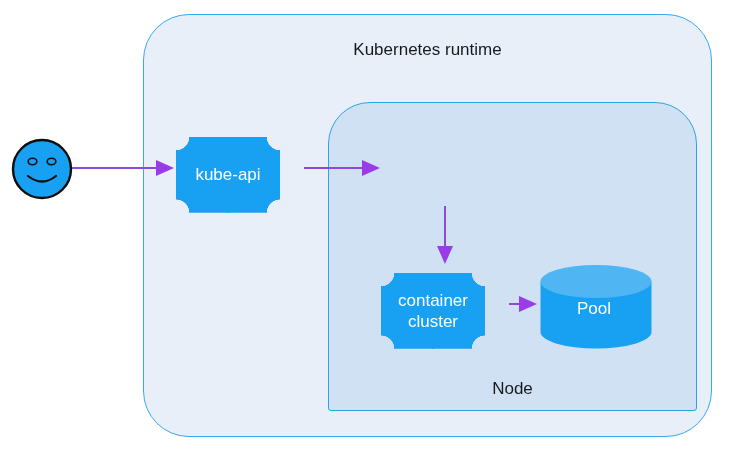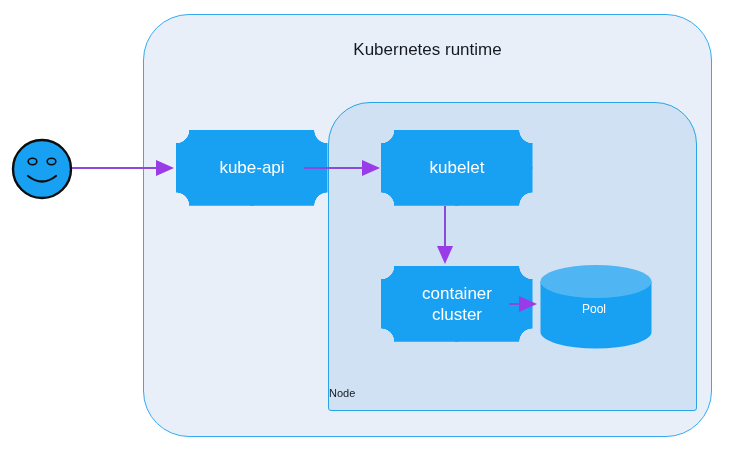--- a/index.html
+++ b/index.html
@@ -23,42 +23,43 @@
   
   .node {
     position:absolute; left:328px; top:102px; width:369px; height:309px;
     box-sizing:border-box;
     background:#cfe1f2;
     border:1.5px solid #2aa3e6;
     border-radius:42px 42px 3px 3px;
   }
   .node-title {
     position:absolute; bottom:11px; left:0; right:0;
-    font-size:11px; color:#161a20;
+    text-align:center; font-size:17px; color:#161a20;
   }
   
   .ticket {
     --c:#18a0f2; --r:13px;
-    position:absolute; width:152px; height:76px;
+    position:absolute; width:104px; height:76px;
     display:flex; align-items:center; justify-content:center;
     text-align:center; color:#ffffff; font-size:17px; line-height:1.25;
     background:
       radial-gradient(circle at 0 0,       transparent var(--r), var(--c) calc(var(--r) + 0.5px)) top left    / 51% 51% no-repeat,
       radial-gradient(circle at 100% 0,    transparent var(--r), var(--c) calc(var(--r) + 0.5px)) top right   / 51% 51% no-repeat,
       radial-gradient(circle at 0 100%,    transparent var(--r), var(--c) calc(var(--r) + 0.5px)) bottom left / 51% 51% no-repeat,
       radial-gradient(circle at 100% 100%, transparent var(--r), var(--c) calc(var(--r) + 0.5px)) bottom right/ 51% 51% no-repeat;
+    margin-top: 7px;
   }
   #box-kube-api          { left:176px; top:130px; }
   #box-kubelet           { left:381px; top:130px; }
   #box-container-runtime { left:381px; top:266px; padding:0 14px; box-sizing:border-box; }
   
   .cylinder-svg { position:absolute; left:540px; top:264px; }
   .cylinder-label {
     position:absolute; left:540px; top:298px; width:108px;
-    text-align:center; color:#ffffff; font-size:12px; line-height:22px;
+    text-align:center; color:#ffffff; font-size:17px; line-height:22px;
   }
   
   .smiley-svg { position:absolute; left:10px; top:137px; }
   
   .arrows { position:absolute; left:0; top:0; pointer-events:none; }
   .arrows line { stroke:#8d49d9; stroke-width:2; }
 </style>
 </head>
 <body>
 
@@ -67,23 +68,20 @@
   <div class="cluster">
     <div class="cluster-title">Kubernetes runtime</div>
   </div>
 
   <div class="node">
     <div class="node-title">Node</div>
   </div>
 
   <div class="ticket" id="box-kube-api">
     <span>kube-api</span>
-  </div>
-  <div class="ticket" id="box-kubelet">
-    <span>kubelet</span>
   </div>
   <div class="ticket" id="box-container-runtime">
     <span>container cluster</span>
   </div>
 
   <svg class="cylinder-svg" width="112" height="86" viewBox="0 0 112 86">
     <path d="M0.5 17.5 L0.5 68 A55.5 16.5 0 0 0 111.5 68 L111.5 17.5 Z" fill="#18a0f2"></path>
     <ellipse cx="56" cy="17.5" rx="55.5" ry="16.5" fill="#4fb6f3"></ellipse>
   </svg>
   <div class="cylinder-label">Pool</div>

